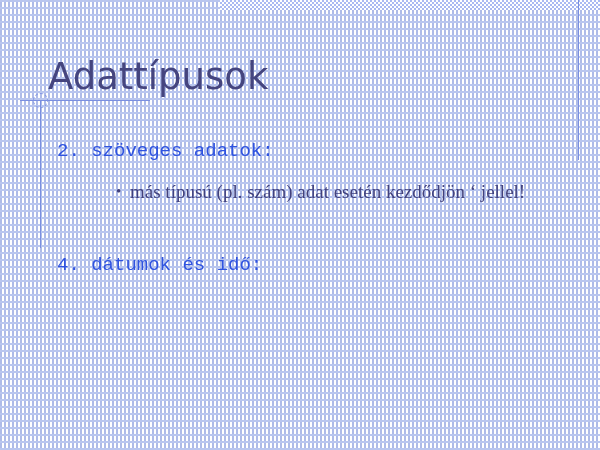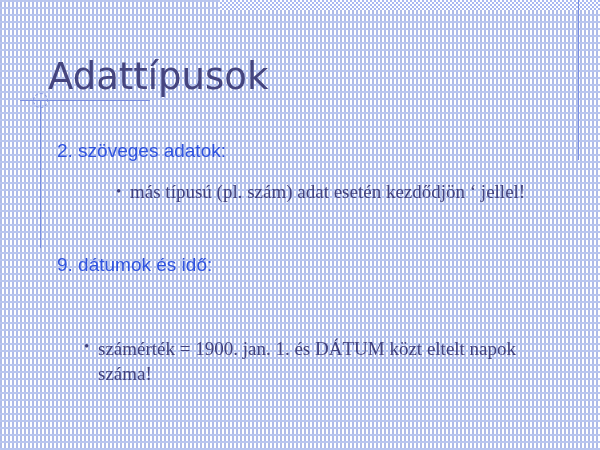--- a/index.html
+++ b/index.html
@@ -131,21 +131,21 @@
     font-size: 37px;
     font-weight: 400;
     letter-spacing: 0px;
     color: #45457f;
     white-space: nowrap;
   }
 
   .lvl1 {
     position: absolute;
     left: 57px;
-    font-family: Liberation Sans, sans-serif;
+    font-family: Liberation Mono, monospace;
     font-size: 19px;
     color: #2f53e0;
     white-space: nowrap;
   }
 
   .lvl2 {
     position: absolute;
     left: 84px;
     font-family: "Liberation Serif", serif;
     font-size: 19px;
@@ -188,22 +188,19 @@
   <div class="content">
 
     <div class="slide-title">Adattípusok</div>
 
     <div class="lvl1 h-item-1">2. szöveges adatok:</div>
 
     <div class="lvl2 b-item-1">
       <span class="bullet">•</span><span class="txt">más típusú (pl. szám) adat esetén kezdődjön ‘ jellel!</span>
     </div>
 
-    <div class="lvl1 h-item-2">9. dátumok és idő:</div>
-
-
-    <div class="lvl2 wrap b-item-3">
-      <span class="bullet">•</span><span class="txt">számérték = 1900. jan. 1. és DÁTUM közt eltelt napok száma!</span>
-    </div>
+    <div class="lvl1 h-item-2">4. dátumok és idő:</div>
+
+
 
 
   </div>
 </div>
 
 </body></html>

